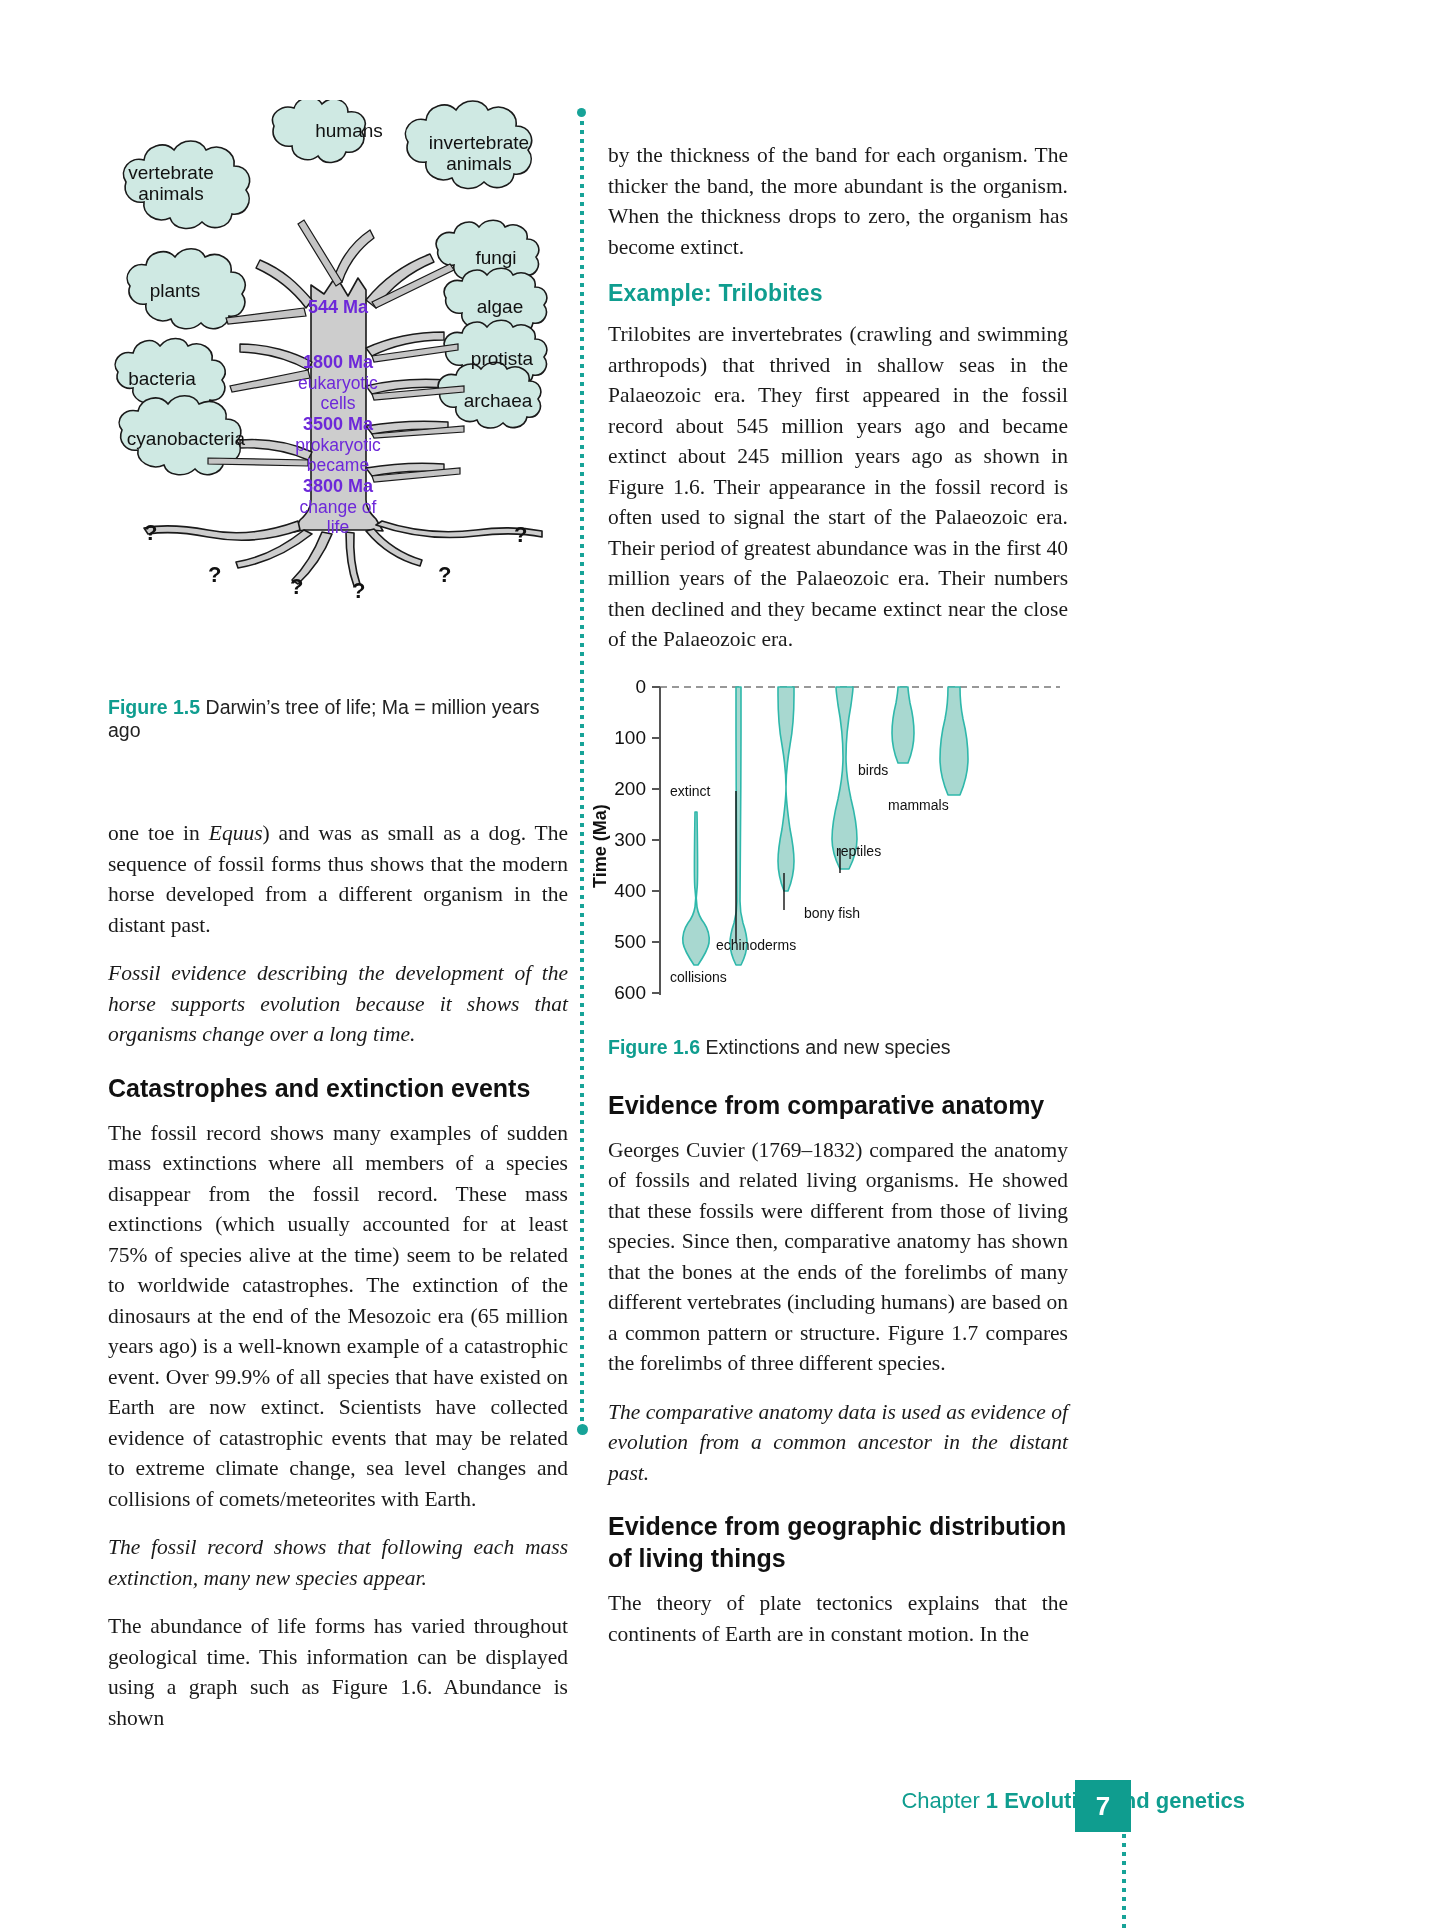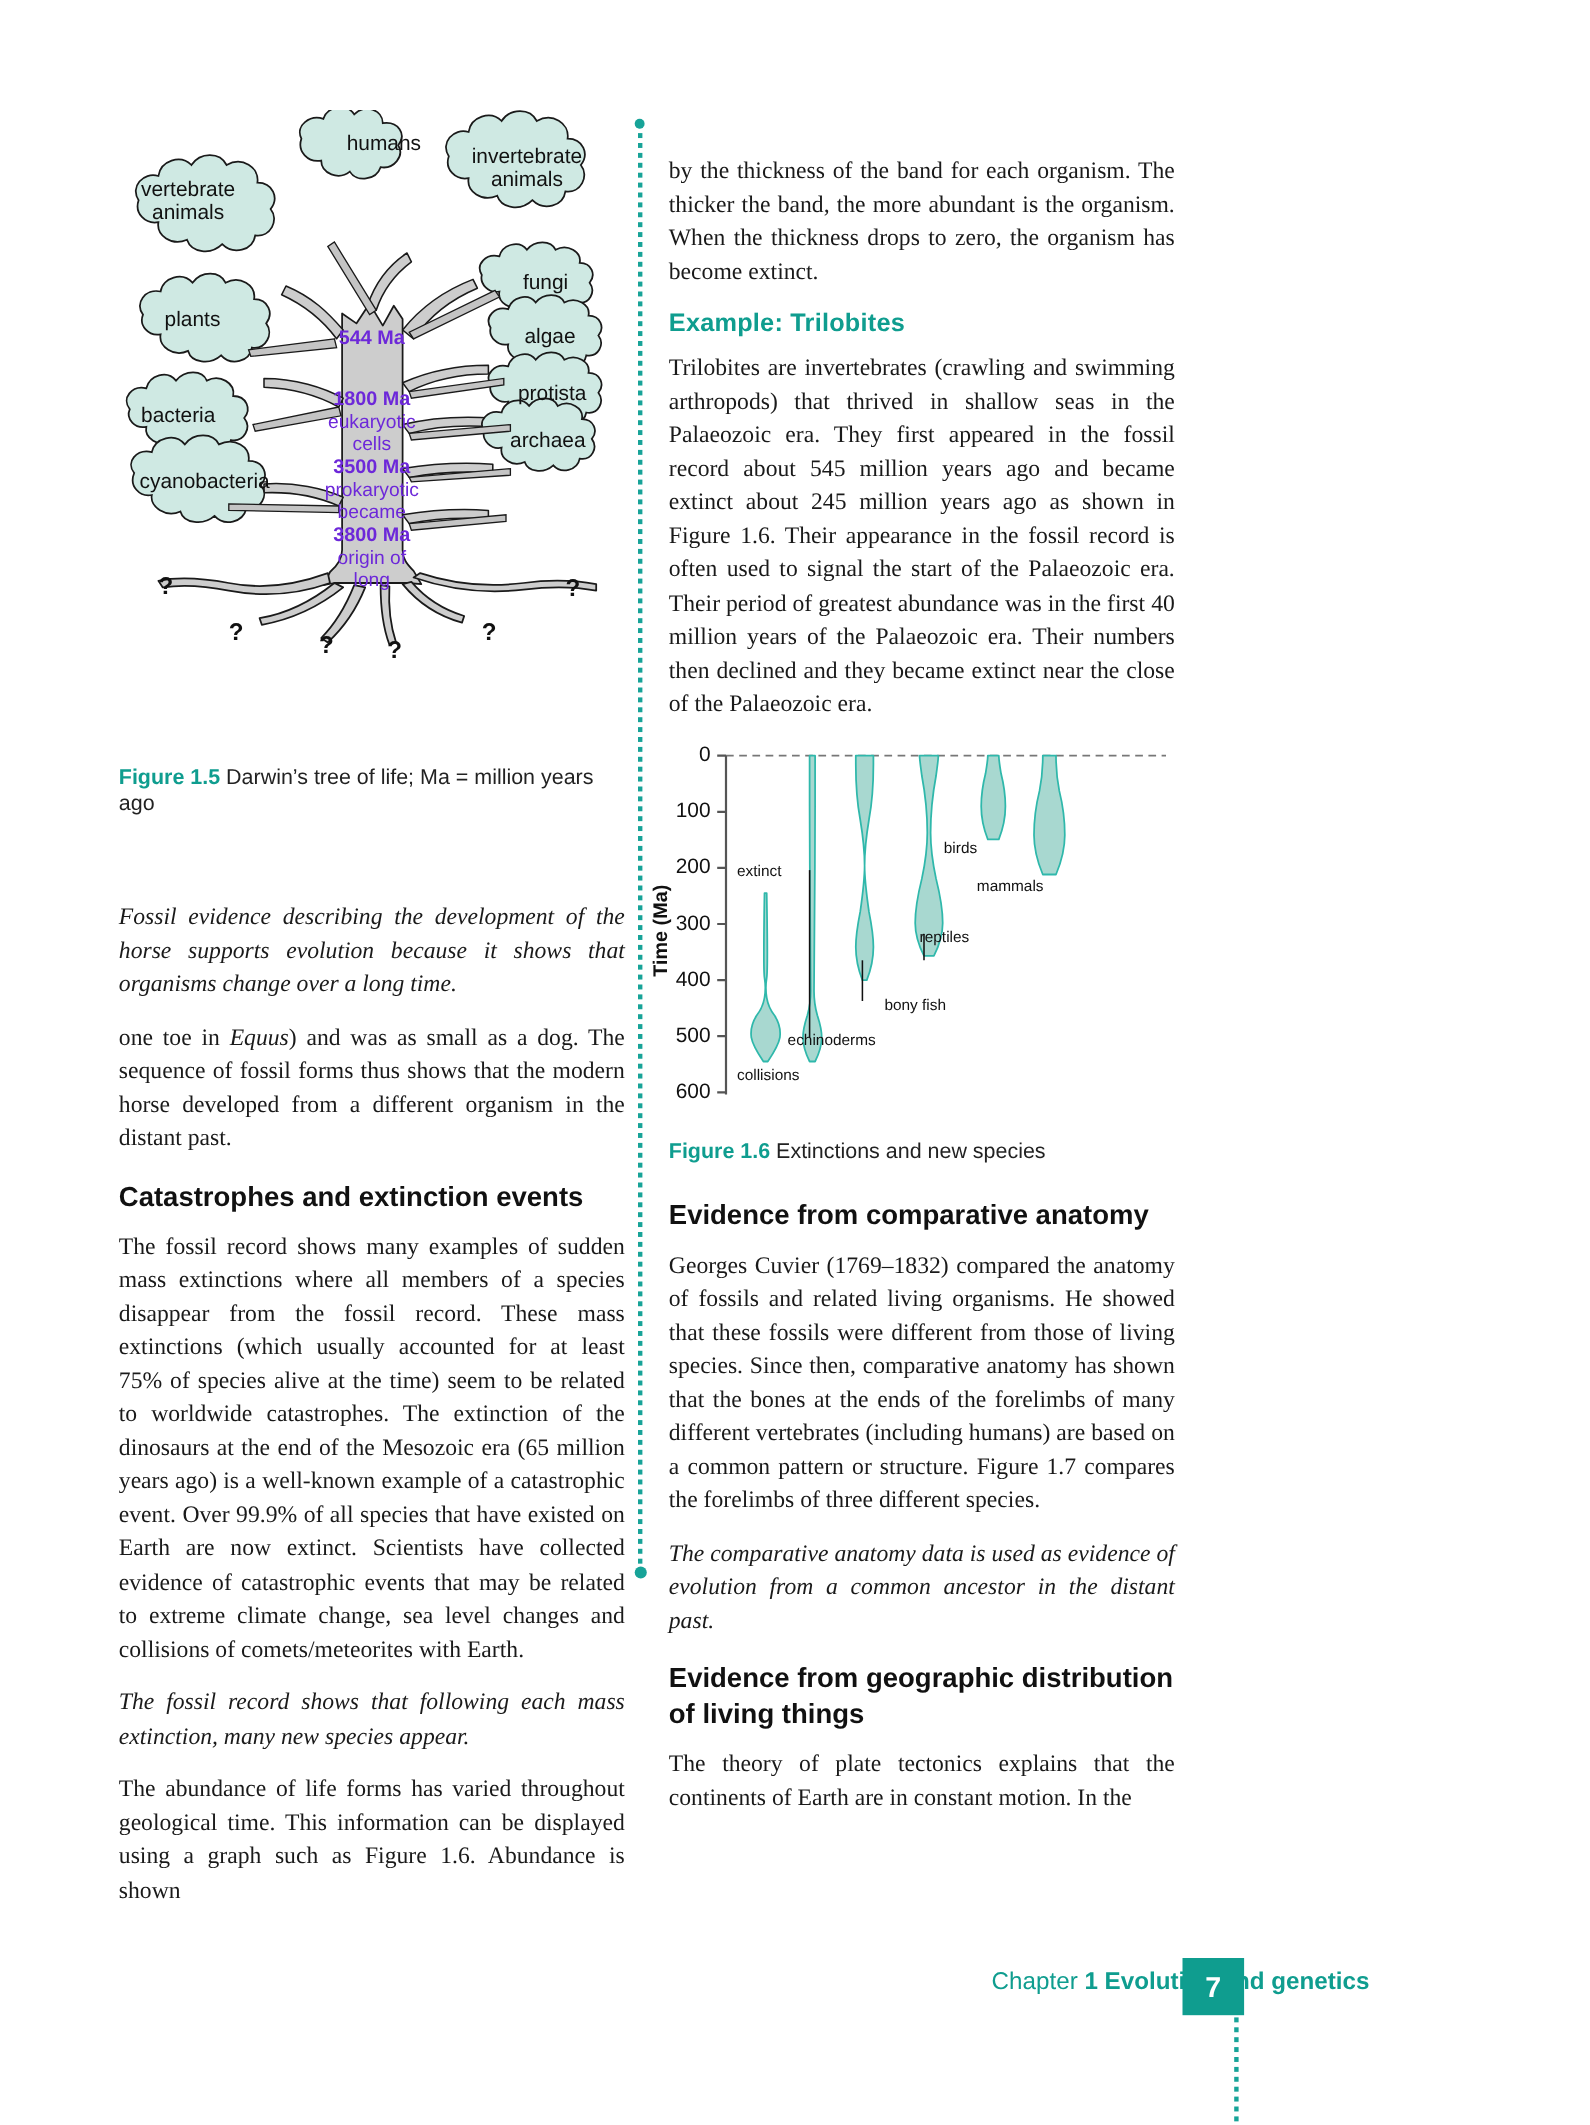--- a/index.html
+++ b/index.html
@@ -255,32 +255,32 @@
         <span class="sub" style="white-space:pre-line;">eukaryotic
 cells</span>
       </div>
       <div class="trunk-label" style="left:180px;top:314px;">
         <span class="ma">3500 Ma</span>
         <span class="sub" style="white-space:pre-line;">prokaryotic
 became</span>
       </div>
       <div class="trunk-label" style="left:180px;top:376px;">
         <span class="ma">3800 Ma</span>
-        <span class="sub">origin of long</span>
+        <span class="sub">change of life</span>
       </div>
     </div>
 
     <div class="caption" style="margin-top:96px;">
       <b>Figure 1.5</b><span> Darwin’s tree of life; Ma = million years ago</span>
     </div>
 
     <div style="margin-top:76px;">
+      <p class="body"><span>one toe in </span><em>Equus</em><span>) and was as small as a dog. The sequence of fossil forms thus shows that the modern horse developed from a different organism in the distant past.</span></p>
+
       <p class="body italic">Fossil evidence describing the development of the horse supports evolution because it shows that organisms change over a long time.</p>
-
-      <p class="body"><span>one toe in </span><em>Equus</em><span>) and was as small as a dog. The sequence of fossil forms thus shows that the modern horse developed from a different organism in the distant past.</span></p>
 
       <h2 class="head">Catastrophes and extinction events</h2>
 
       <p class="body">The fossil record shows many examples of sudden mass extinctions where all members of a species disappear from the fossil record. These mass extinctions (which usually accounted for at least 75% of species alive at the time) seem to be related to worldwide catastrophes. The extinction of the dinosaurs at the end of the Mesozoic era (65 million years ago) is a well-known example of a catastrophic event. Over 99.9% of all species that have existed on Earth are now extinct. Scientists have collected evidence of catastrophic events that may be related to extreme climate change, sea level changes and collisions of comets/meteorites with Earth.</p>
 
       <p class="body italic">The fossil record shows that following each mass extinction, many new species appear.</p>
 
       <p class="body">The abundance of life forms has varied throughout geological time. This information can be displayed using a graph such as Figure 1.6. Abundance is shown</p>
     </div>
   </div>

